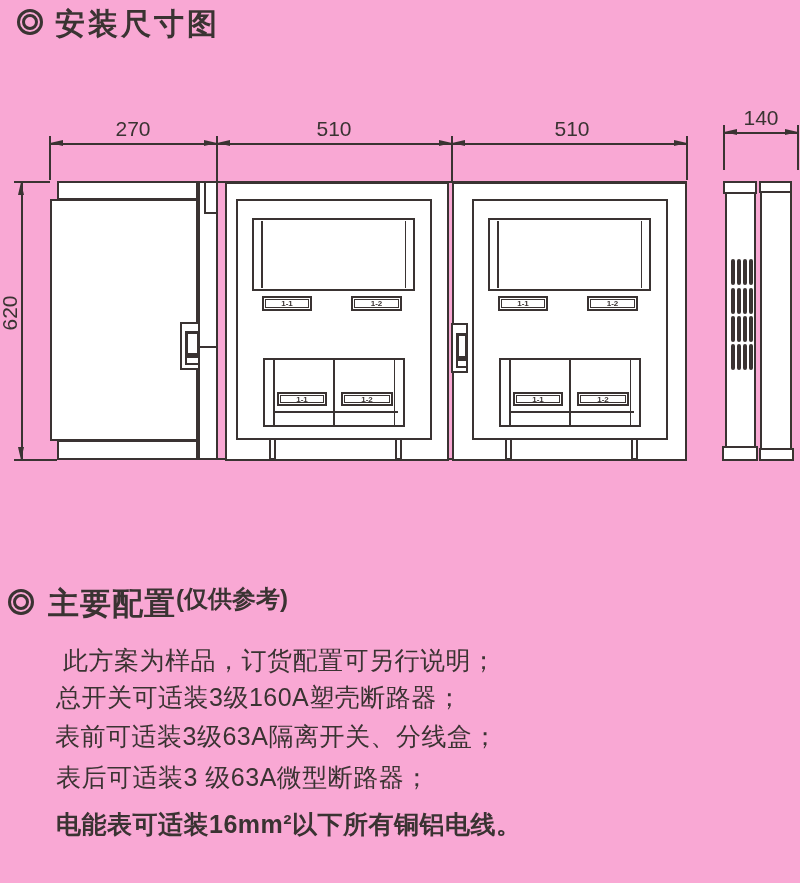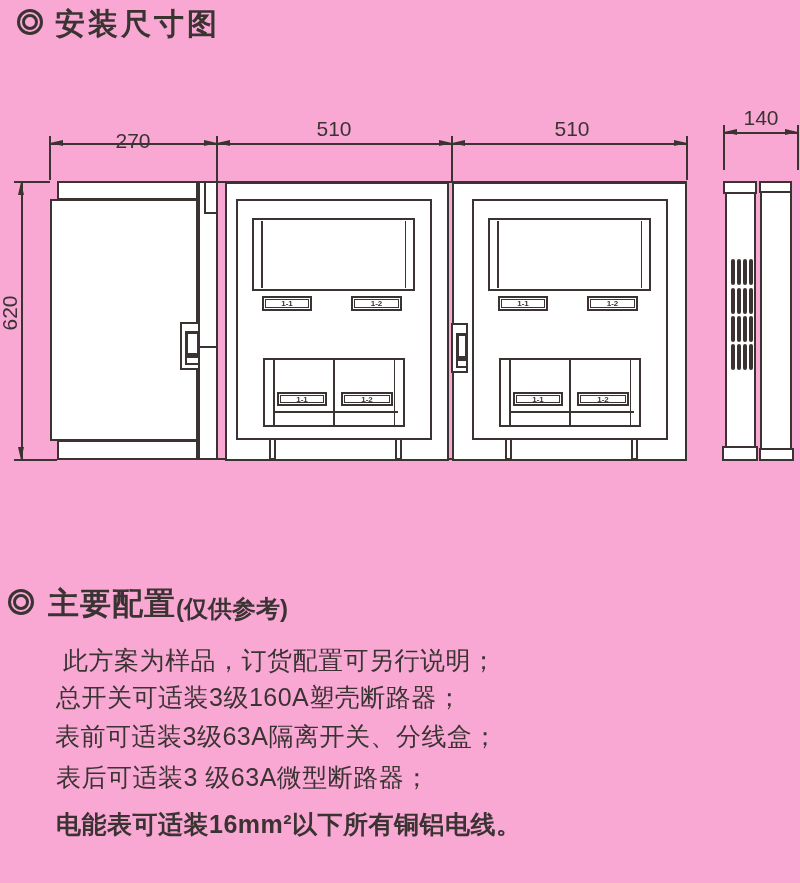--- a/index.html
+++ b/index.html
@@ -10,21 +10,21 @@
   .ln{position:absolute;background:var(--ink);}
   .lbl{position:absolute;color:var(--ink);font-size:21px;font-weight:500;text-align:center;}
   .ar{position:absolute;width:0;height:0;}
   .ar.l{border-top:3.5px solid transparent;border-bottom:3.5px solid transparent;border-right:13px solid var(--ink);}
   .ar.r{border-top:3.5px solid transparent;border-bottom:3.5px solid transparent;border-left:13px solid var(--ink);}
   .ar.u{border-left:3.5px solid transparent;border-right:3.5px solid transparent;border-bottom:13px solid var(--ink);}
   .ar.d{border-left:3.5px solid transparent;border-right:3.5px solid transparent;border-top:13px solid var(--ink);}
   .bullseye{position:absolute;width:26px;height:26px;border:3px solid var(--ink);border-radius:50%;box-sizing:border-box;}
   .bullseye::after{content:"";position:absolute;inset:2px;border:3px solid var(--ink);border-radius:50%;}
   .h1{position:absolute;font-size:30px;font-weight:900;letter-spacing:3px;white-space:nowrap;}
-  .h2wrap{position:absolute;display:flex;align-items:flex-end;white-space:nowrap;}
+  .h2wrap{position:absolute;display:flex;align-items:flex-start;white-space:nowrap;}
   .h2{font-size:31px;font-weight:900;letter-spacing:1px;}
   .h2note{font-size:24px;font-weight:700;letter-spacing:0;}
   .bodyline{position:absolute;font-size:25px;font-weight:500;letter-spacing:0.5px;white-space:nowrap;text-align:center;}
   .mbox{position:absolute;border:2px solid var(--ink);background:#fff;box-sizing:border-box;}
   .mb-inner{position:absolute;top:15px;width:196px;height:241px;border:2px solid var(--ink);box-sizing:border-box;background:#fff;}
   .in1{left:9px;} .in2{left:18px;}
   .display{position:absolute;left:14px;top:17px;width:163px;height:73px;border:2px solid var(--ink);box-sizing:border-box;}
   .disp-l{position:absolute;left:7px;top:1px;bottom:1px;width:1.5px;background:var(--ink);}
   .disp-r{position:absolute;right:7px;top:1px;bottom:1px;width:1.5px;background:var(--ink);}
   .plate{position:absolute;border:2px solid var(--ink);box-sizing:border-box;background:#fff;
@@ -45,21 +45,21 @@
   .vrow span{display:block;width:4px;height:26px;background:var(--ink);border-radius:2.5px;}
 </style>
 </head>
 <body>
 
 <div class="stage">
 
   <div class="bullseye" style="left:17px;top:9px;"></div>
   <div class="h1" style="left:55px;top:4px;">安装尺寸图</div>
 
-  <div class="lbl" style="left:103px;top:117px;width:60px;margin-top:12px;">270</div>
+  <div class="lbl" style="left:103px;top:117px;width:60px;">270</div>
   <div class="lbl" style="left:304px;top:117px;width:60px;">510</div>
   <div class="lbl" style="left:542px;top:117px;width:60px;">510</div>
   <div class="lbl" style="left:731px;top:106px;width:60px;">140</div>
   <div class="lbl" style="left:-13px;top:302px;width:44px;height:22px;transform:rotate(-90deg);">620</div>
 
   <div class="ln" style="left:50px;top:143px;width:637px;height:1.5px;"></div>
   <div class="ar l" style="left:50px;top:140px;"></div>
   <div class="ar r" style="left:204px;top:140px;"></div>
   <div class="ar l" style="left:217px;top:140px;"></div>
   <div class="ar r" style="left:439px;top:140px;"></div>

